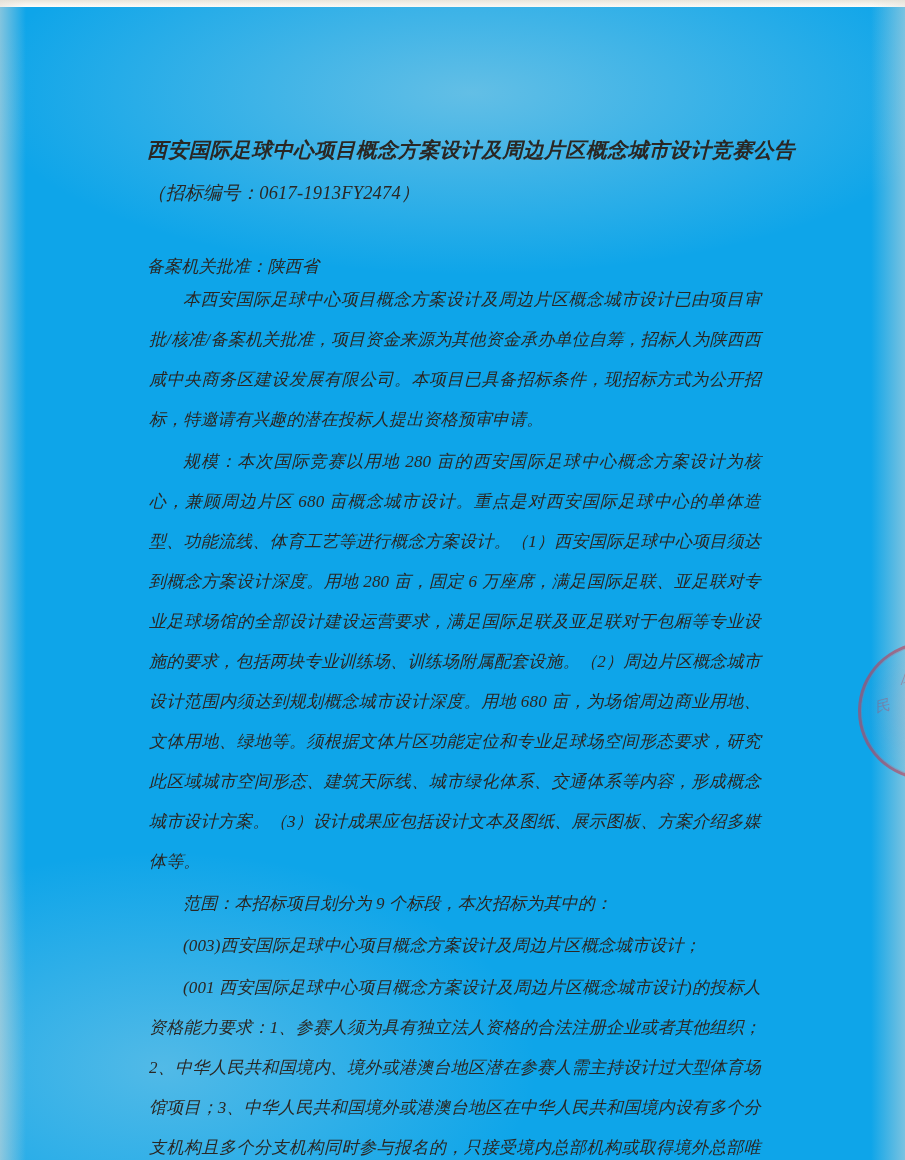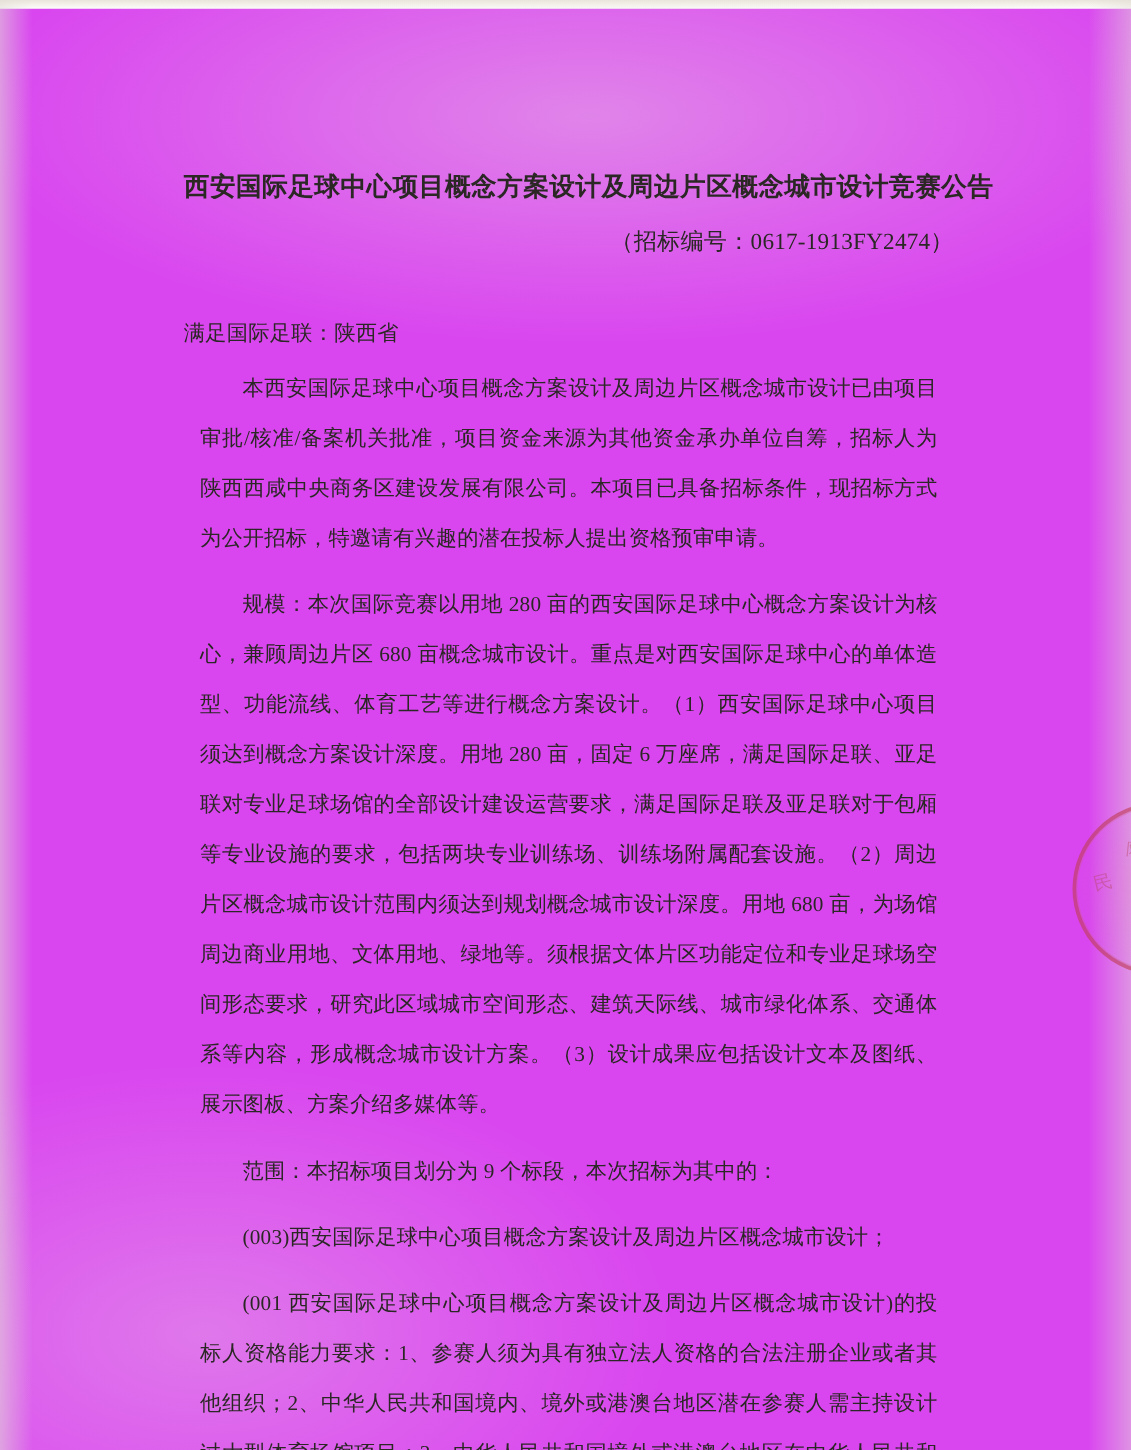--- a/index.html
+++ b/index.html
@@ -9,23 +9,24 @@
     background: #ffffff;
   }
   body {
     font-family: "Liberation Serif", "DejaVu Serif", serif;
   }
   #page {
     position: relative;
     width: 905px;
     height: 1160px;
     margin: 0 auto;
-    background: #d946ef;
+    background: #0ea5e9;
     overflow: hidden;
     color: #2a2724;
+    font-style: italic;
   }
   
   #scan-top-band {
     position: absolute;
     top: 0; left: 0;
     width: 905px;
     height: 7px;
     background: linear-gradient(180deg, #e8e4da 0%, #f3f0e9 45%, #fdfdfc 100%);
   }
   #scan-left-shade {
@@ -63,21 +64,21 @@
     font-weight: bold;
     text-align: center;
     letter-spacing: .4px;
     line-height: 1.2;
     margin: 0;
     padding-top: 138px;
     white-space: nowrap;
   }
   .doc-subtitle {
     font-size: 18.5px;
-    text-align: right;
+    text-align: left;
     letter-spacing: .2px;
     margin: 0;
     padding-top: 17px;
     font-family: "Liberation Serif", "DejaVu Serif", serif;
   }
 
   .meta-line {
     font-size: 17px;
     margin: 0;
     padding-top: 50px;
@@ -91,21 +92,21 @@
     margin: 0;
     padding-top: 20px;
     padding-bottom: 2px;
   }
 
   .para {
     font-size: 17px;
     line-height: 40px;
     text-align: justify;
     text-justify: inter-ideograph;
-    margin: 13px;
+    margin: 2px;
     text-indent: 2em;
     letter-spacing: .15px;
   }
 
   
   #seal {
     position: absolute;
     left: 858px;
     top: 642px;
     width: 132px;
@@ -136,21 +137,21 @@
   <div id="paper-noise"></div>
   <div id="scan-left-shade"></div>
   <div id="scan-right-shade"></div>
 
   <div id="content">
 
     <h1 class="doc-title">西安国际足球中心项目概念方案设计及周边片区概念城市设计竞赛公告</h1>
 
     <p class="doc-subtitle">（招标编号：0617-1913FY2474）</p>
 
-    <p class="meta-line">满足国际足联：陕西省</p>
+    <p class="meta-line">备案机关批准：陕西省</p>
 
     <p class="para">本西安国际足球中心项目概念方案设计及周边片区概念城市设计已由项目审批/核准/备案机关批准，项目资金来源为其他资金承办单位自筹，招标人为陕西西咸中央商务区建设发展有限公司。本项目已具备招标条件，现招标方式为公开招标，特邀请有兴趣的潜在投标人提出资格预审申请。</p>
 
     <p class="para">规模：本次国际竞赛以用地 280 亩的西安国际足球中心概念方案设计为核心，兼顾周边片区 680 亩概念城市设计。重点是对西安国际足球中心的单体造型、功能流线、体育工艺等进行概念方案设计。（1）西安国际足球中心项目须达到概念方案设计深度。用地 280 亩，固定 6 万座席，满足国际足联、亚足联对专业足球场馆的全部设计建设运营要求，满足国际足联及亚足联对于包厢等专业设施的要求，包括两块专业训练场、训练场附属配套设施。（2）周边片区概念城市设计范围内须达到规划概念城市设计深度。用地 680 亩，为场馆周边商业用地、文体用地、绿地等。须根据文体片区功能定位和专业足球场空间形态要求，研究此区域城市空间形态、建筑天际线、城市绿化体系、交通体系等内容，形成概念城市设计方案。（3）设计成果应包括设计文本及图纸、展示图板、方案介绍多媒体等。</p>
     <p class="para">范围：本招标项目划分为 9 个标段，本次招标为其中的：</p>
     <p class="para">(003)西安国际足球中心项目概念方案设计及周边片区概念城市设计；</p>
 
     <p class="para">(001 西安国际足球中心项目概念方案设计及周边片区概念城市设计)的投标人资格能力要求：1、参赛人须为具有独立法人资格的合法注册企业或者其他组织；2、中华人民共和国境内、境外或港澳台地区潜在参赛人需主持设计过大型体育场馆项目；3、中华人民共和国境外或港澳台地区在中华人民共和国境内设有多个分支机构且多个分支机构同时参与报名的，只接受境内总部机构或取得境外总部唯一授权的分支机构报名，若中华人民共和国境外或港澳台地区在中华人民共和国境内分支机构仅有一家参与报名视同取得境外总部唯一授权；4、本次竞赛活动接受境内设计机构、境外设计机构或联合体机构报名。联合体各成</p>
 
   </div>

